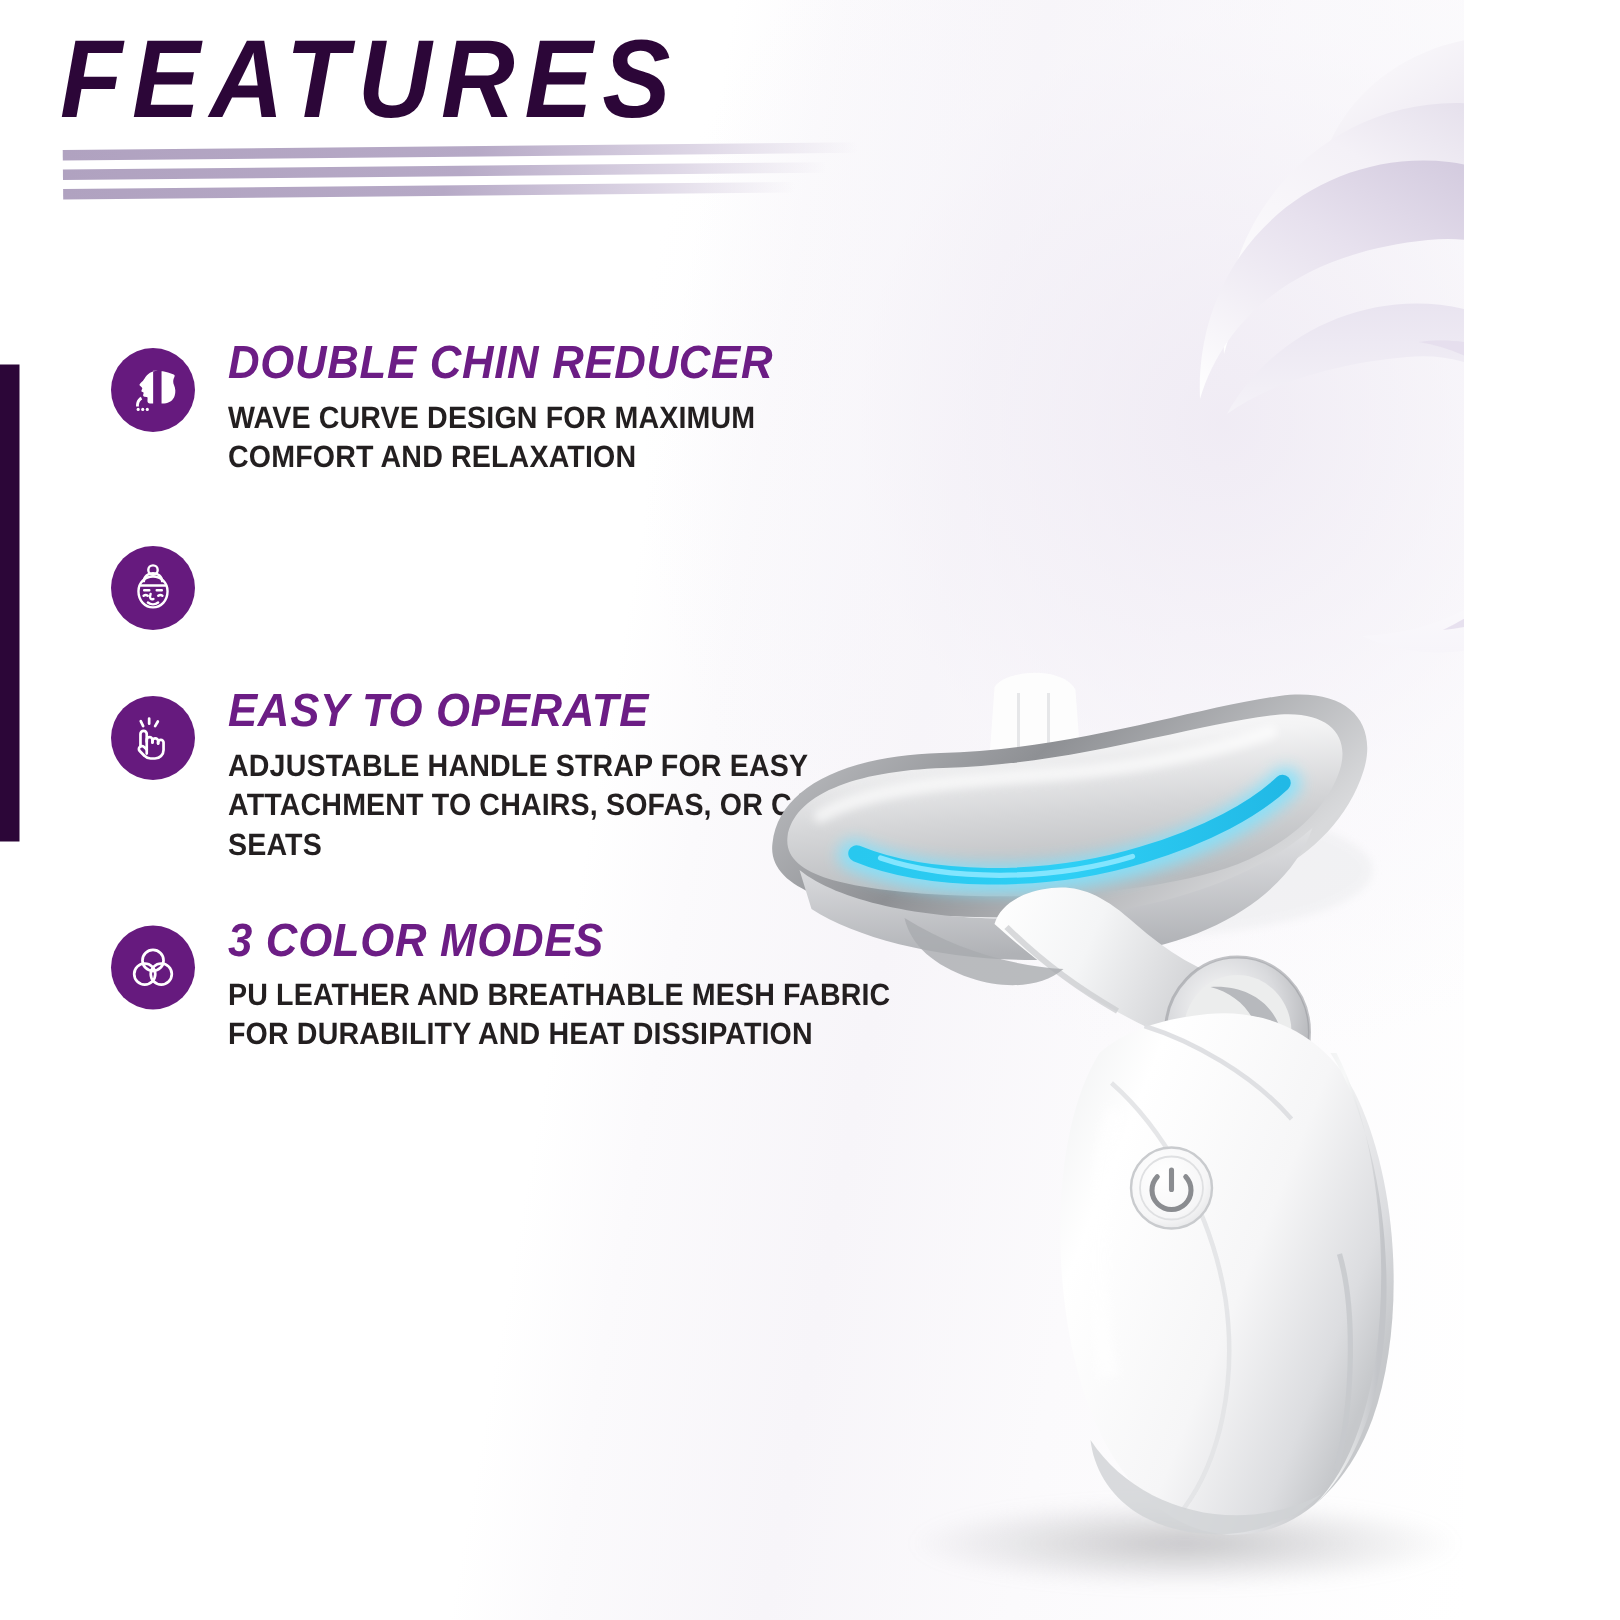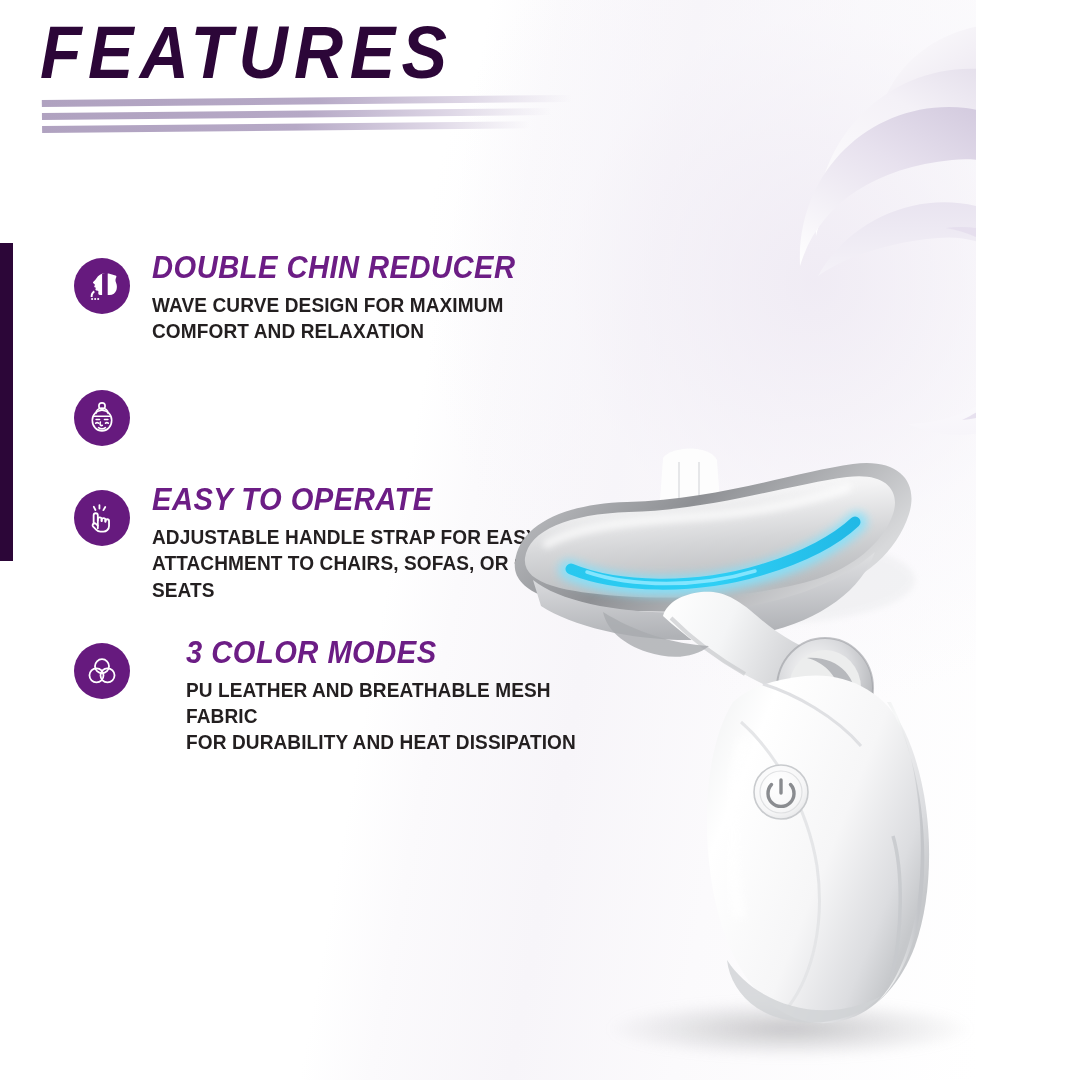--- a/index.html
+++ b/index.html
@@ -72,21 +72,20 @@
   .title-rules .rule.r2 { width:96%; }
   .title-rules .rule.r3 { width:92%; }
 
   
   .features { position:absolute; left:74px; top:226px; width:560px; }
   .feature {
     position:relative;
     display:flex;
     align-items:flex-start;
     margin-bottom:40px;
-    margin-top:26px;
   }
   .feature-icon {
     flex:0 0 auto;
     width:56px; height:56px;
     border-radius:50%;
     background:#661a7e;
     display:flex; align-items:center; justify-content:center;
     margin-top:6px;
   }
   .feature-icon svg { display:block; }
@@ -113,21 +112,21 @@
     line-height:1.28;
     transform:scaleX(.93);
     transform-origin:left center;
     white-space:pre-line;
   }
 
   
   .feature.f1 { margin-bottom:40px; }
   .feature.f2 { margin-bottom:38px; }
   .feature.f3 { margin-bottom:34px;justify-content:space-between; }
-  .feature.f4 { margin-bottom:0;gap:34px; }
+  .feature.f4 { margin-bottom:0; }
 
   
   .product {
     position:absolute;
     left:495px; top:440px;
     width:470px; height:620px;
     pointer-events:none;
   }
   .product-shadow {
     position:absolute;

